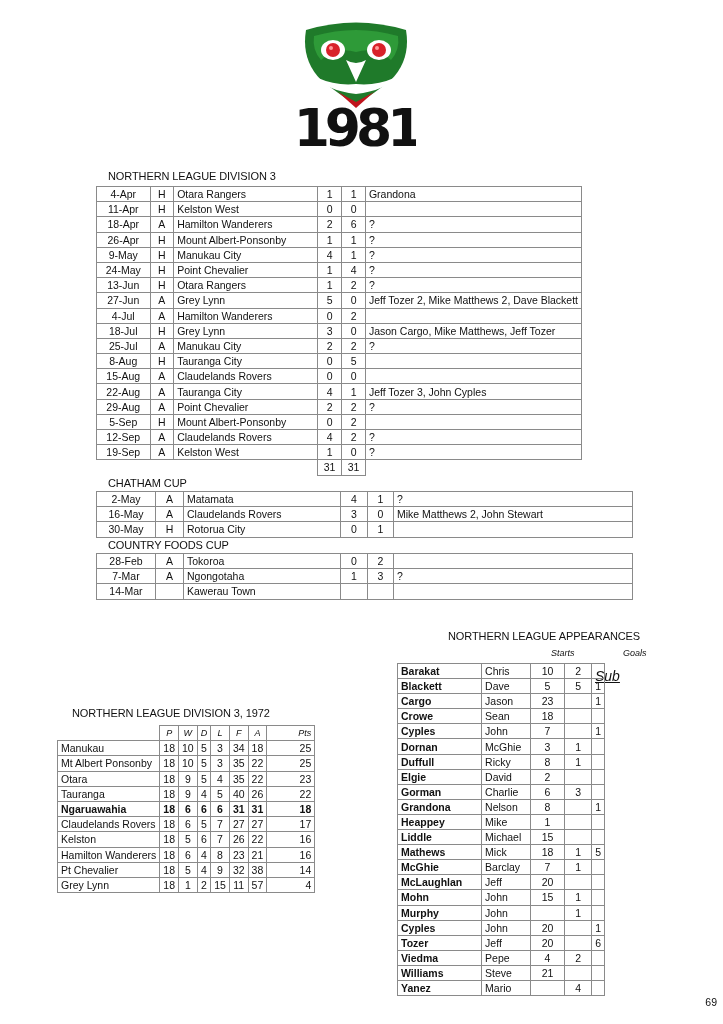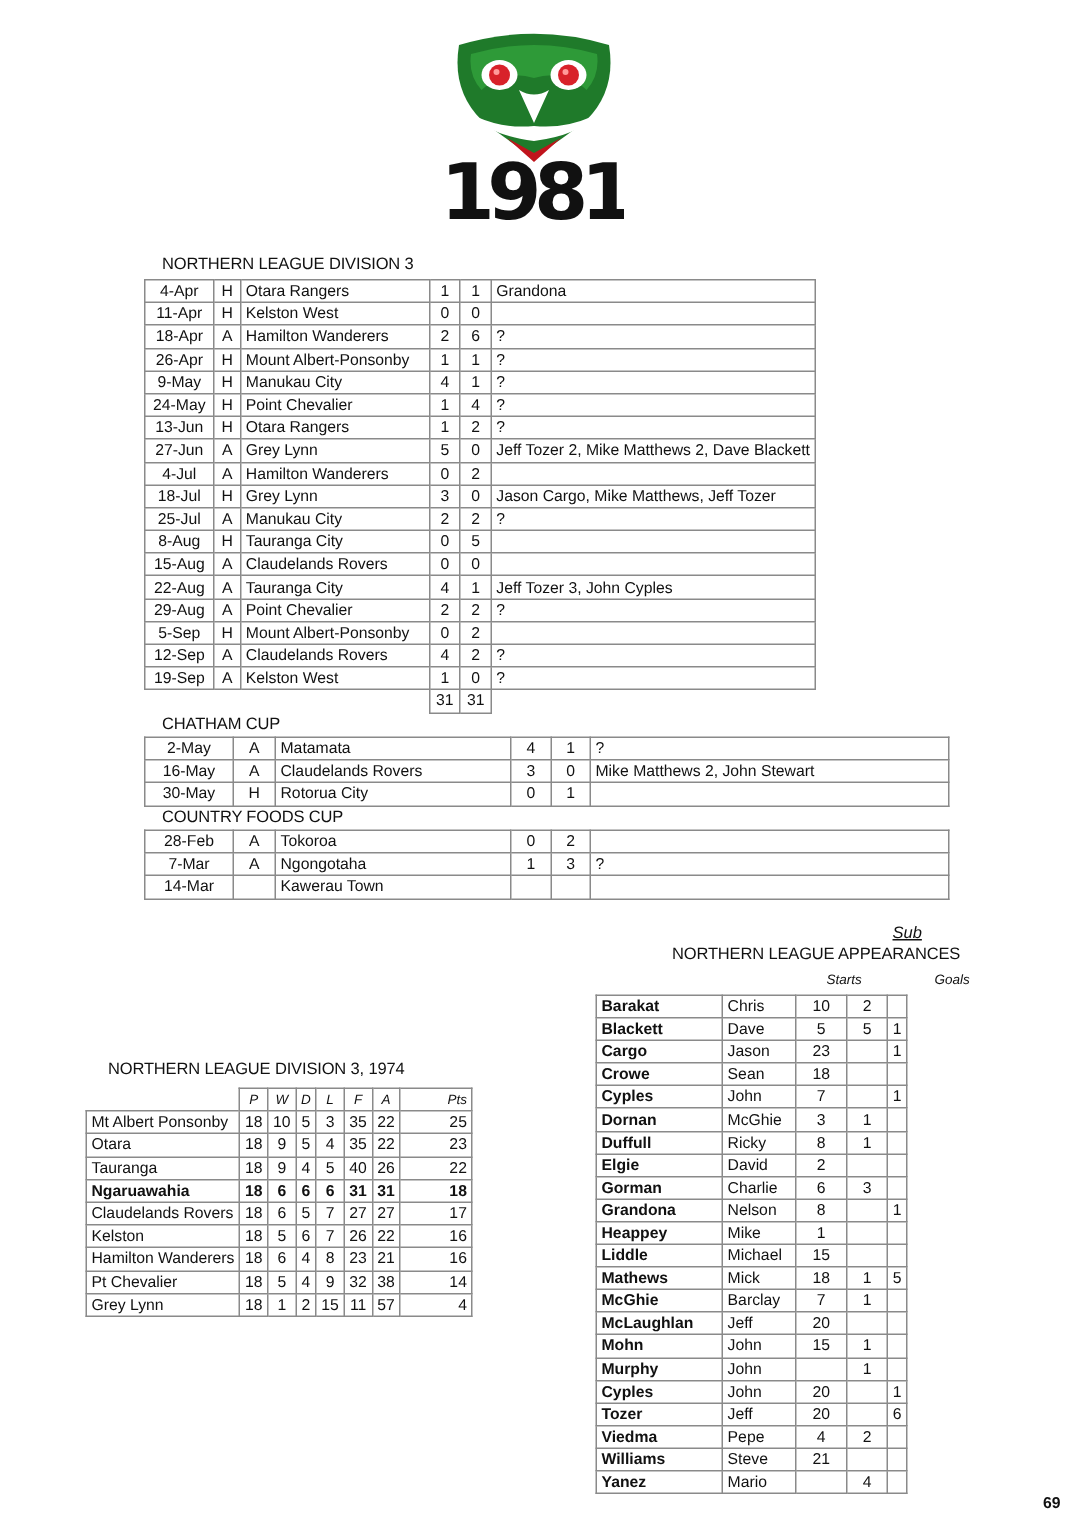--- a/index.html
+++ b/index.html
@@ -7,21 +7,21 @@
          font-family:"Liberation Sans", sans-serif; color:#111; }
   .abs { position:absolute; }
   .logo { left:296px; top:20px; width:120px; height:130px; }
   .section-title { font-weight:normal; font-size:11px; letter-spacing:-0.1px;padding-left:12px; }
   table { border-collapse:collapse; position:absolute; font-size:10.5px; }
   td { border:1px solid #8a8a8a; padding:0 3px; height:14.2px; line-height:14px; white-space:nowrap; }
   .c { text-align:center; }
   .r { text-align:right; }
   .b { font-weight:bold; }
   .it { font-style:italic; }
-  .page-num { right:16px; top:996px; font-size:10.5px;font-weight:bold; }
+  .page-num { right:6px; top:996px; font-size:10.5px; }
   .league td { height:14.2px; }
   .app td { height:14.1px; }
 </style>
 </head>
 <body>
 
 <div class="abs logo">
   <svg width="120" height="130" viewBox="0 0 120 130">
     <path d="M10 10 Q60 -5 110 10 Q115 40 95 60 Q80 72 60 85 Q40 72 25 60 Q5 40 10 10 Z" fill="#1f7a2a"></path>
     <path d="M18 16 Q60 4 102 16 Q104 30 95 40 Q80 26 60 32 Q40 26 25 40 Q16 30 18 16 Z" fill="#2e9a38"></path>
@@ -33,21 +33,21 @@
     <circle cx="81" cy="28" r="2" fill="#ff9a9a"></circle>
     <path d="M50 40 L60 62 L70 40 Q60 46 50 40 Z" fill="#ffffff"></path>
     <path d="M22 58 Q40 66 60 64 Q80 66 98 58 Q90 70 60 74 Q30 70 22 58 Z" fill="#ffffff"></path>
     <path d="M42 72 L60 82 L78 72 L60 88 Z" fill="#c0141c"></path>
     <text x="60" y="126" text-anchor="middle" font-family="'DejaVu Sans', sans-serif" font-weight="bold" font-size="52" fill="#111" letter-spacing="-5">1981</text>
   </svg>
 </div>
 
 <div class="abs section-title" style="left:96px; top:170px;">NORTHERN LEAGUE DIVISION 3</div>
 
-<table id="nl-table" style="left:96px; top:186px; width:448px;">
+<table id="nl-table" style="left:96px; top:186px; width:486px;">
   <colgroup>
       <col style="width:59px">
       <col style="width:28px">
       <col style="width:157px">
       <col style="width:27px">
       <col style="width:26px">
       <col>
     </colgroup>
   <tbody id="nl-body">
       <tr>
@@ -274,21 +274,21 @@
         <td class="c">14-Mar</td>
         <td class="c"></td>
         <td>Kawerau Town</td>
         <td class="c"></td>
         <td class="c"></td>
         <td></td>
       </tr>
     </tbody>
 </table>
 
-<div class="abs section-title" style="left:60px; top:707px;">NORTHERN LEAGUE DIVISION 3, 1974</div>
+<div class="abs section-title" style="left:60px; top:707px;">NORTHERN LEAGUE DIVISION 3, 1972</div>
 <table id="lt-table" class="league" style="left:57px; top:725px; width:234px;">
   <colgroup>
       <col style="width:108px">
       <col style="width:19px">
       <col style="width:19px">
       <col style="width:19px">
       <col style="width:19px">
       <col style="width:19px">
       <col style="width:19px">
       <col>
@@ -300,20 +300,30 @@
         <td class="c it" style="font-size: 9px;">W</td>
         <td class="c it" style="font-size: 9px;">D</td>
         <td class="c it" style="font-size: 9px;">L</td>
         <td class="c it" style="font-size: 9px;">F</td>
         <td class="c it" style="font-size: 9px;">A</td>
         <td class="c it" style="font-size: 9px; padding-left: 31px;">Pts</td>
       </tr>
     </thead>
   <tbody id="lt-body">
       <tr>
+        <td>Manukau</td>
+        <td class="c">18</td>
+        <td class="c">10</td>
+        <td class="c">5</td>
+        <td class="c">3</td>
+        <td class="c">34</td>
+        <td class="c">18</td>
+        <td class="r">25</td>
+      </tr>
+      <tr>
         <td>Mt Albert Ponsonby</td>
         <td class="c">18</td>
         <td class="c">10</td>
         <td class="c">5</td>
         <td class="c">3</td>
         <td class="c">35</td>
         <td class="c">22</td>
         <td class="r">25</td>
       </tr>
       <tr>
@@ -394,21 +404,21 @@
         <td class="c">15</td>
         <td class="c">11</td>
         <td class="c">57</td>
         <td class="r">4</td>
       </tr>
     </tbody>
 </table>
 
 <div class="abs section-title" style="left:436px; top:630px;">NORTHERN LEAGUE APPEARANCES</div>
 <div class="abs it" style="left:551px; top:648px; font-size:9px;">Starts</div>
-<div class="abs it" style="left:595px; top:616px; font-size:11px;text-decoration:underline;">Sub</div>
+<div class="abs it" style="left:595px; top:668px; font-size:14px;text-decoration:underline;">Sub</div>
 <div class="abs it" style="left:623px; top:648px; font-size:9px;">Goals</div>
 <table id="ap-table" class="app" style="left:397px; top:663px; width:208px;">
   <colgroup>
       <col style="width:93px">
       <col style="width:52px">
       <col style="width:43px">
       <col style="width:35px">
       <col>
     </colgroup>
   <tbody id="ap-body">

